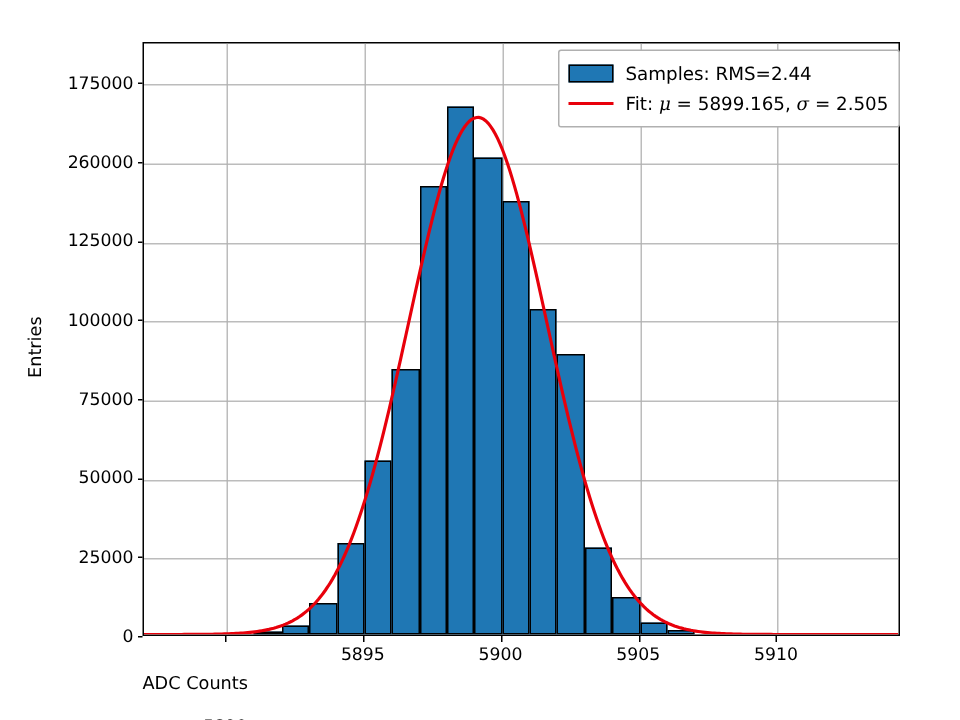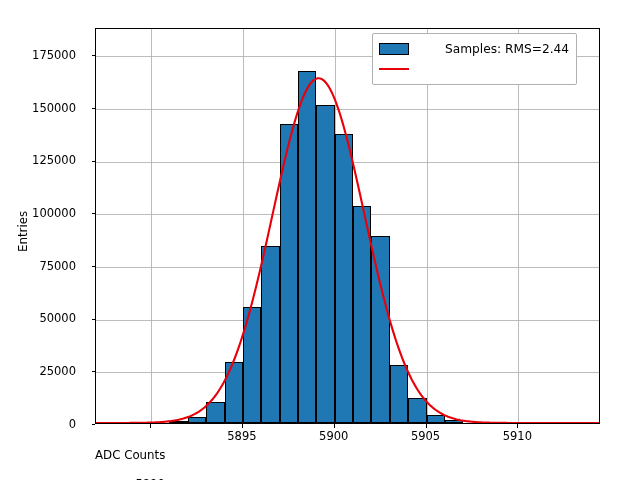--- a/index.html
+++ b/index.html
@@ -42,42 +42,42 @@
 
   
   .tick-x{position:absolute;width:1px;height:3.5px;background:#000;top:424px;}
   .tick-y{position:absolute;height:1px;width:3.5px;background:#000;left:91.5px;}
   .ticklabel-x{
     position:absolute;top:429px;font-size:11.5px;color:#000;
     text-align:center;width:70px;
   }
   .ticklabel-y{
     position:absolute;font-size:11.5px;color:#000;
-    text-align:right;width:72px;left:4px;
+    text-align:right;width:72px;left:17px;
   }
 
   
   #xlabel{
     position:absolute;left:95px;top:448px;width:505px;
     text-align:left;font-size:11.8px;color:#000;
   }
   #ylabel{
     position:absolute;font-size:11.8px;color:#000;
     transform:rotate(-90deg);transform-origin:left top;
     left:16px;top:252px;white-space:nowrap;
   }
 
   
   #legend{
     position:absolute;left:372px;top:33px;
     background:#ffffff;border:1px solid #b0b0b0;
     border-radius:2px;padding:5px 7px 5px 6px;
     box-sizing:border-box;
   }
-  .legend-row{display:flex;align-items:center;height:20px;gap:28px;}
+  .legend-row{display:flex;align-items:center;height:20px;}
   .legend-swatch-patch{
     width:30px;height:12px;background:#1f77b4;border:1.1px solid #000;
     box-sizing:border-box;margin-right:8px;flex:none;
   }
   .legend-swatch-line{
     width:30px;height:0;border-top:2.1px solid #e8000b;
     margin-right:8px;flex:none;
   }
   .legend-text{font-size:12.2px;color:#000;white-space:nowrap;}
   .mathit{font-family:"DejaVu Serif", serif;font-style:italic;}
@@ -147,31 +147,32 @@
       <div class="ticklabel-y" style="top: 363.84px; text-align: right;">25000</div>
       <div class="tick-y" style="top: 318.681px;"></div>
       <div class="ticklabel-y" style="top: 311.181px;">50000</div>
       <div class="tick-y" style="top: 266.021px;"></div>
       <div class="ticklabel-y" style="top: 258.521px;">75000</div>
       <div class="tick-y" style="top: 213.362px;"></div>
       <div class="ticklabel-y" style="top: 205.862px;">100000</div>
       <div class="tick-y" style="top: 160.702px;"></div>
       <div class="ticklabel-y" style="top: 153.202px;">125000</div>
       <div class="tick-y" style="top: 108.043px;"></div>
-      <div class="ticklabel-y" style="top: 100.543px;">150000</div>
+      <div class="ticklabel-y" style="top: 100.543px;">260000</div>
       <div class="tick-y" style="top: 55.383px;"></div>
       <div class="ticklabel-y" style="top: 47.883px;">175000</div>
     </div>
 
   <div id="xlabel">ADC Counts</div>
   <div id="ylabel">Entries</div>
 
   <div id="legend">
     <div class="legend-row">
       <span class="legend-swatch-patch"></span>
       <span class="legend-text">Samples: RMS=2.44</span>
     </div>
     <div class="legend-row">
       <span class="legend-swatch-line"></span>
+      <span class="legend-text"><span>Fit: </span><span class="mathit">μ</span><span> = 5899.165, </span><span class="mathit">σ</span><span> = 2.505</span></span>
     </div>
   </div>
 
 </div>
 
 </body></html>

